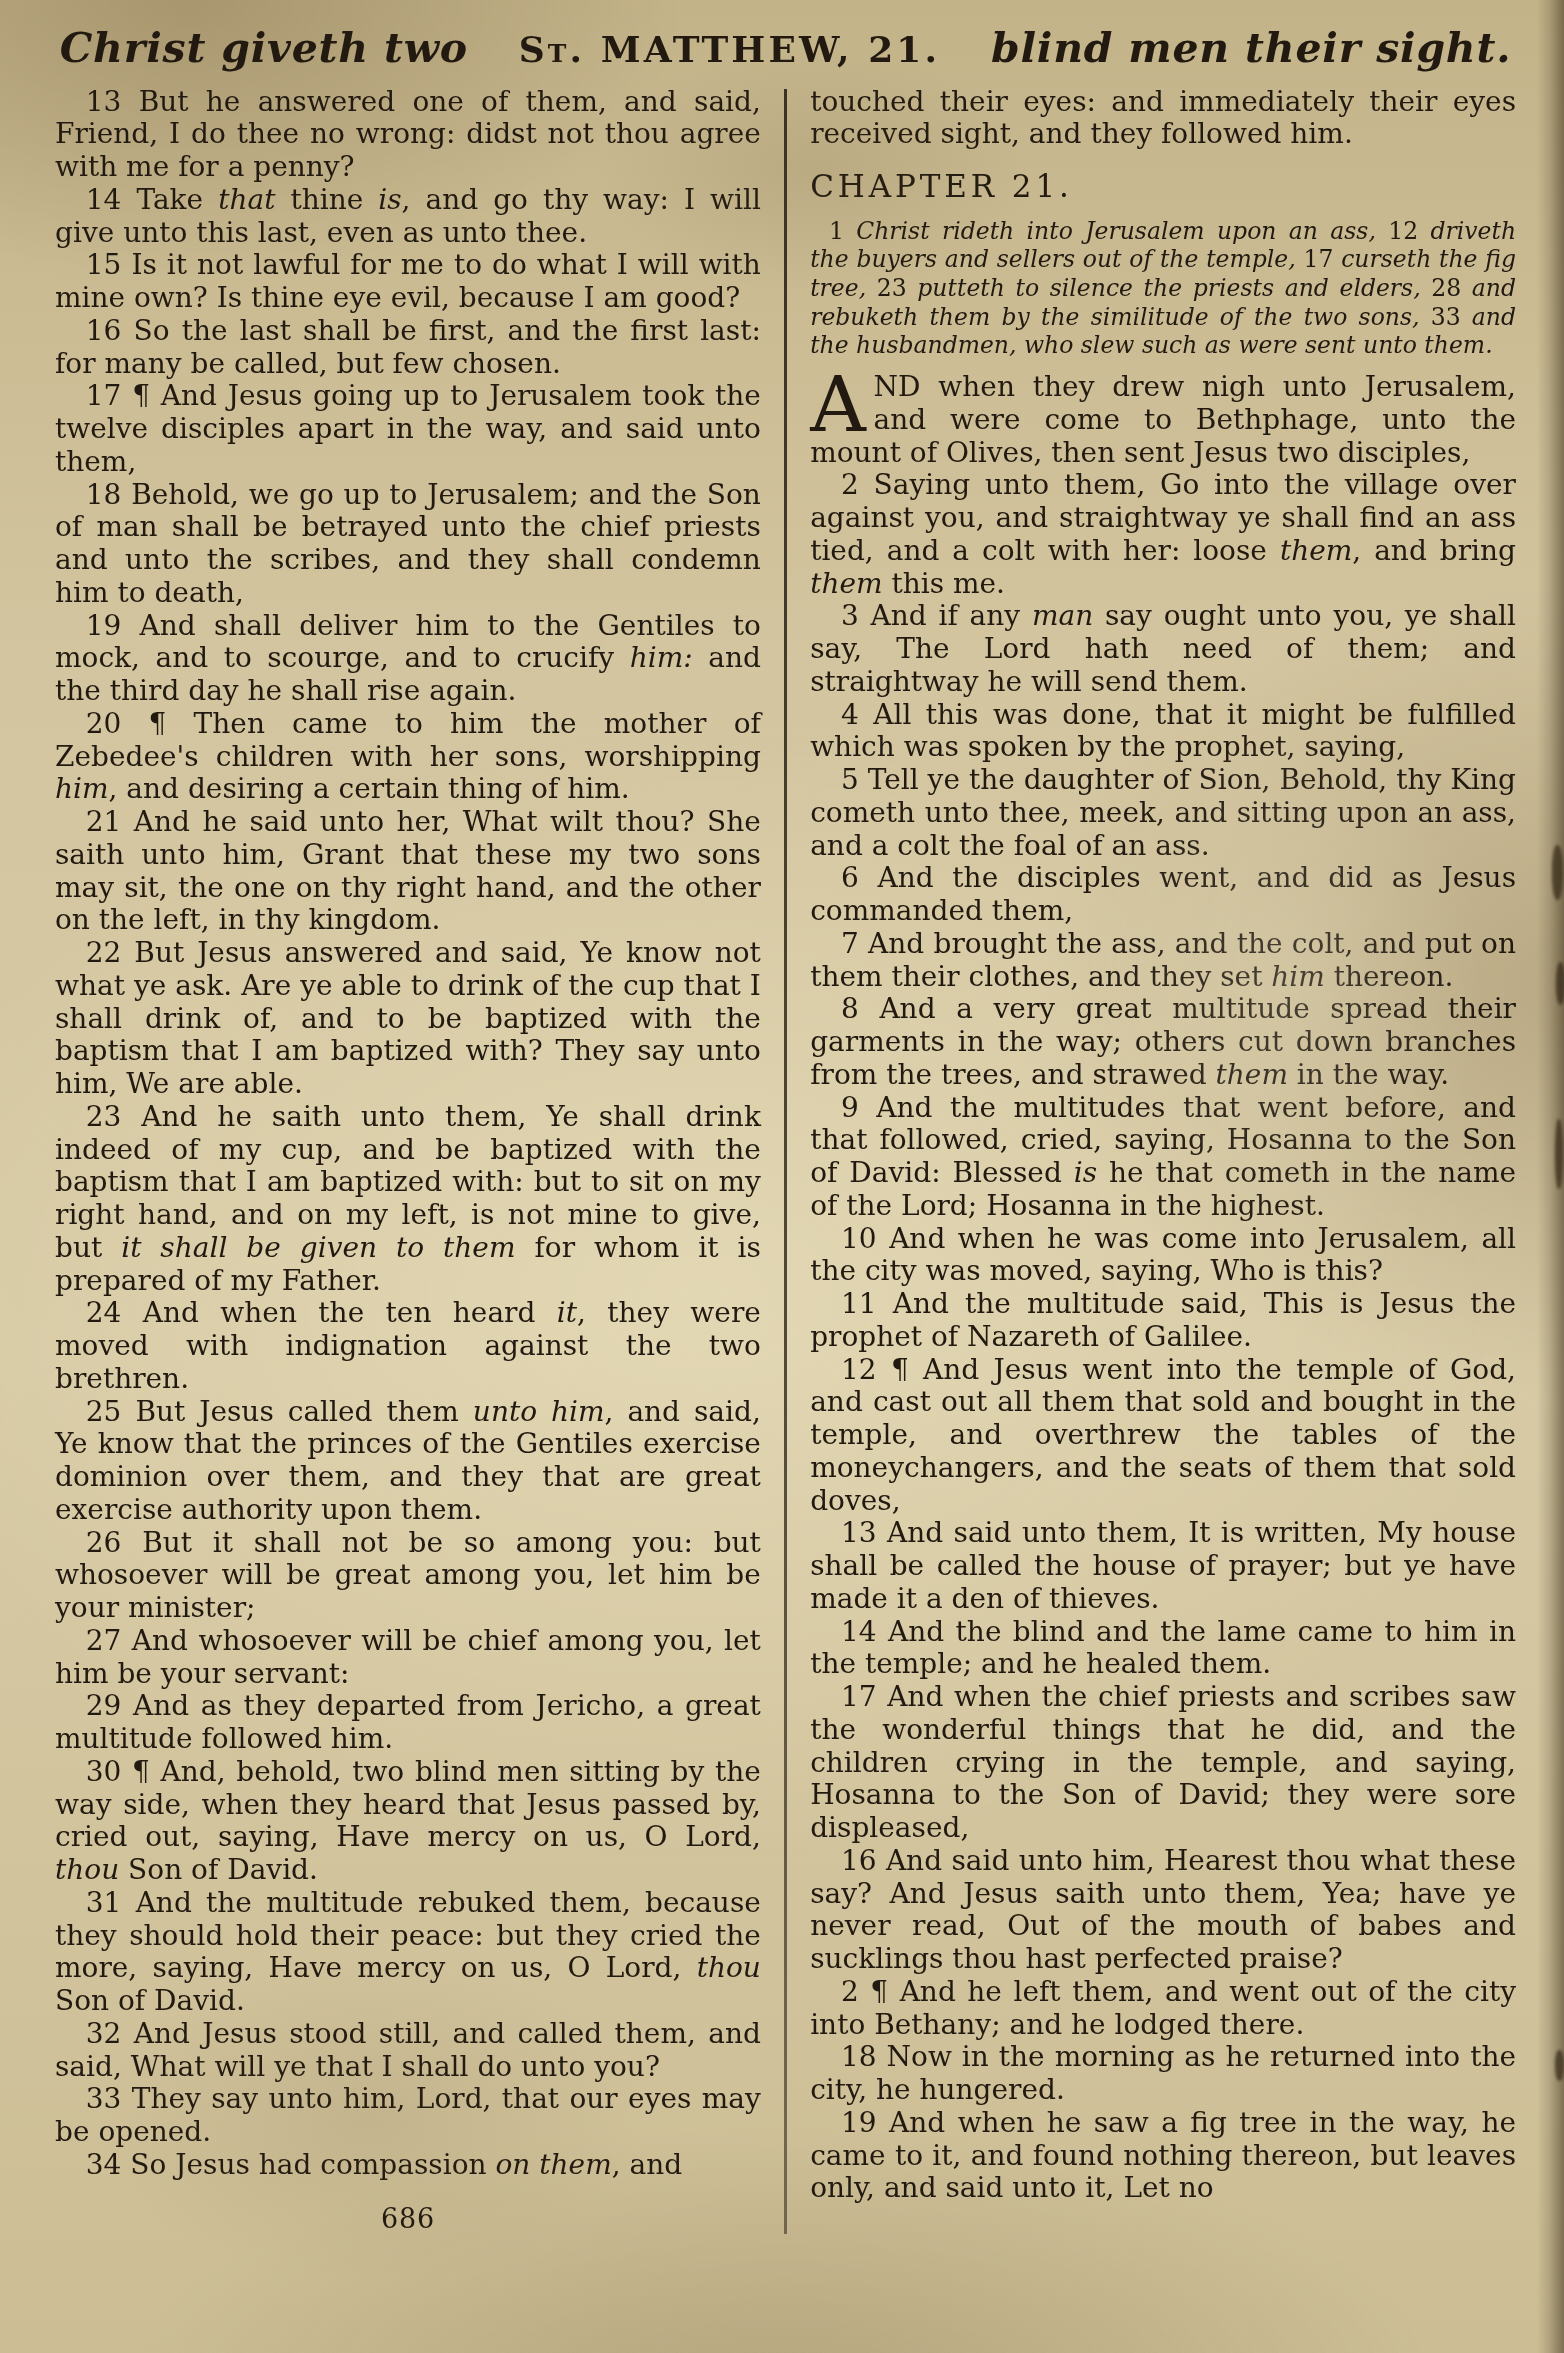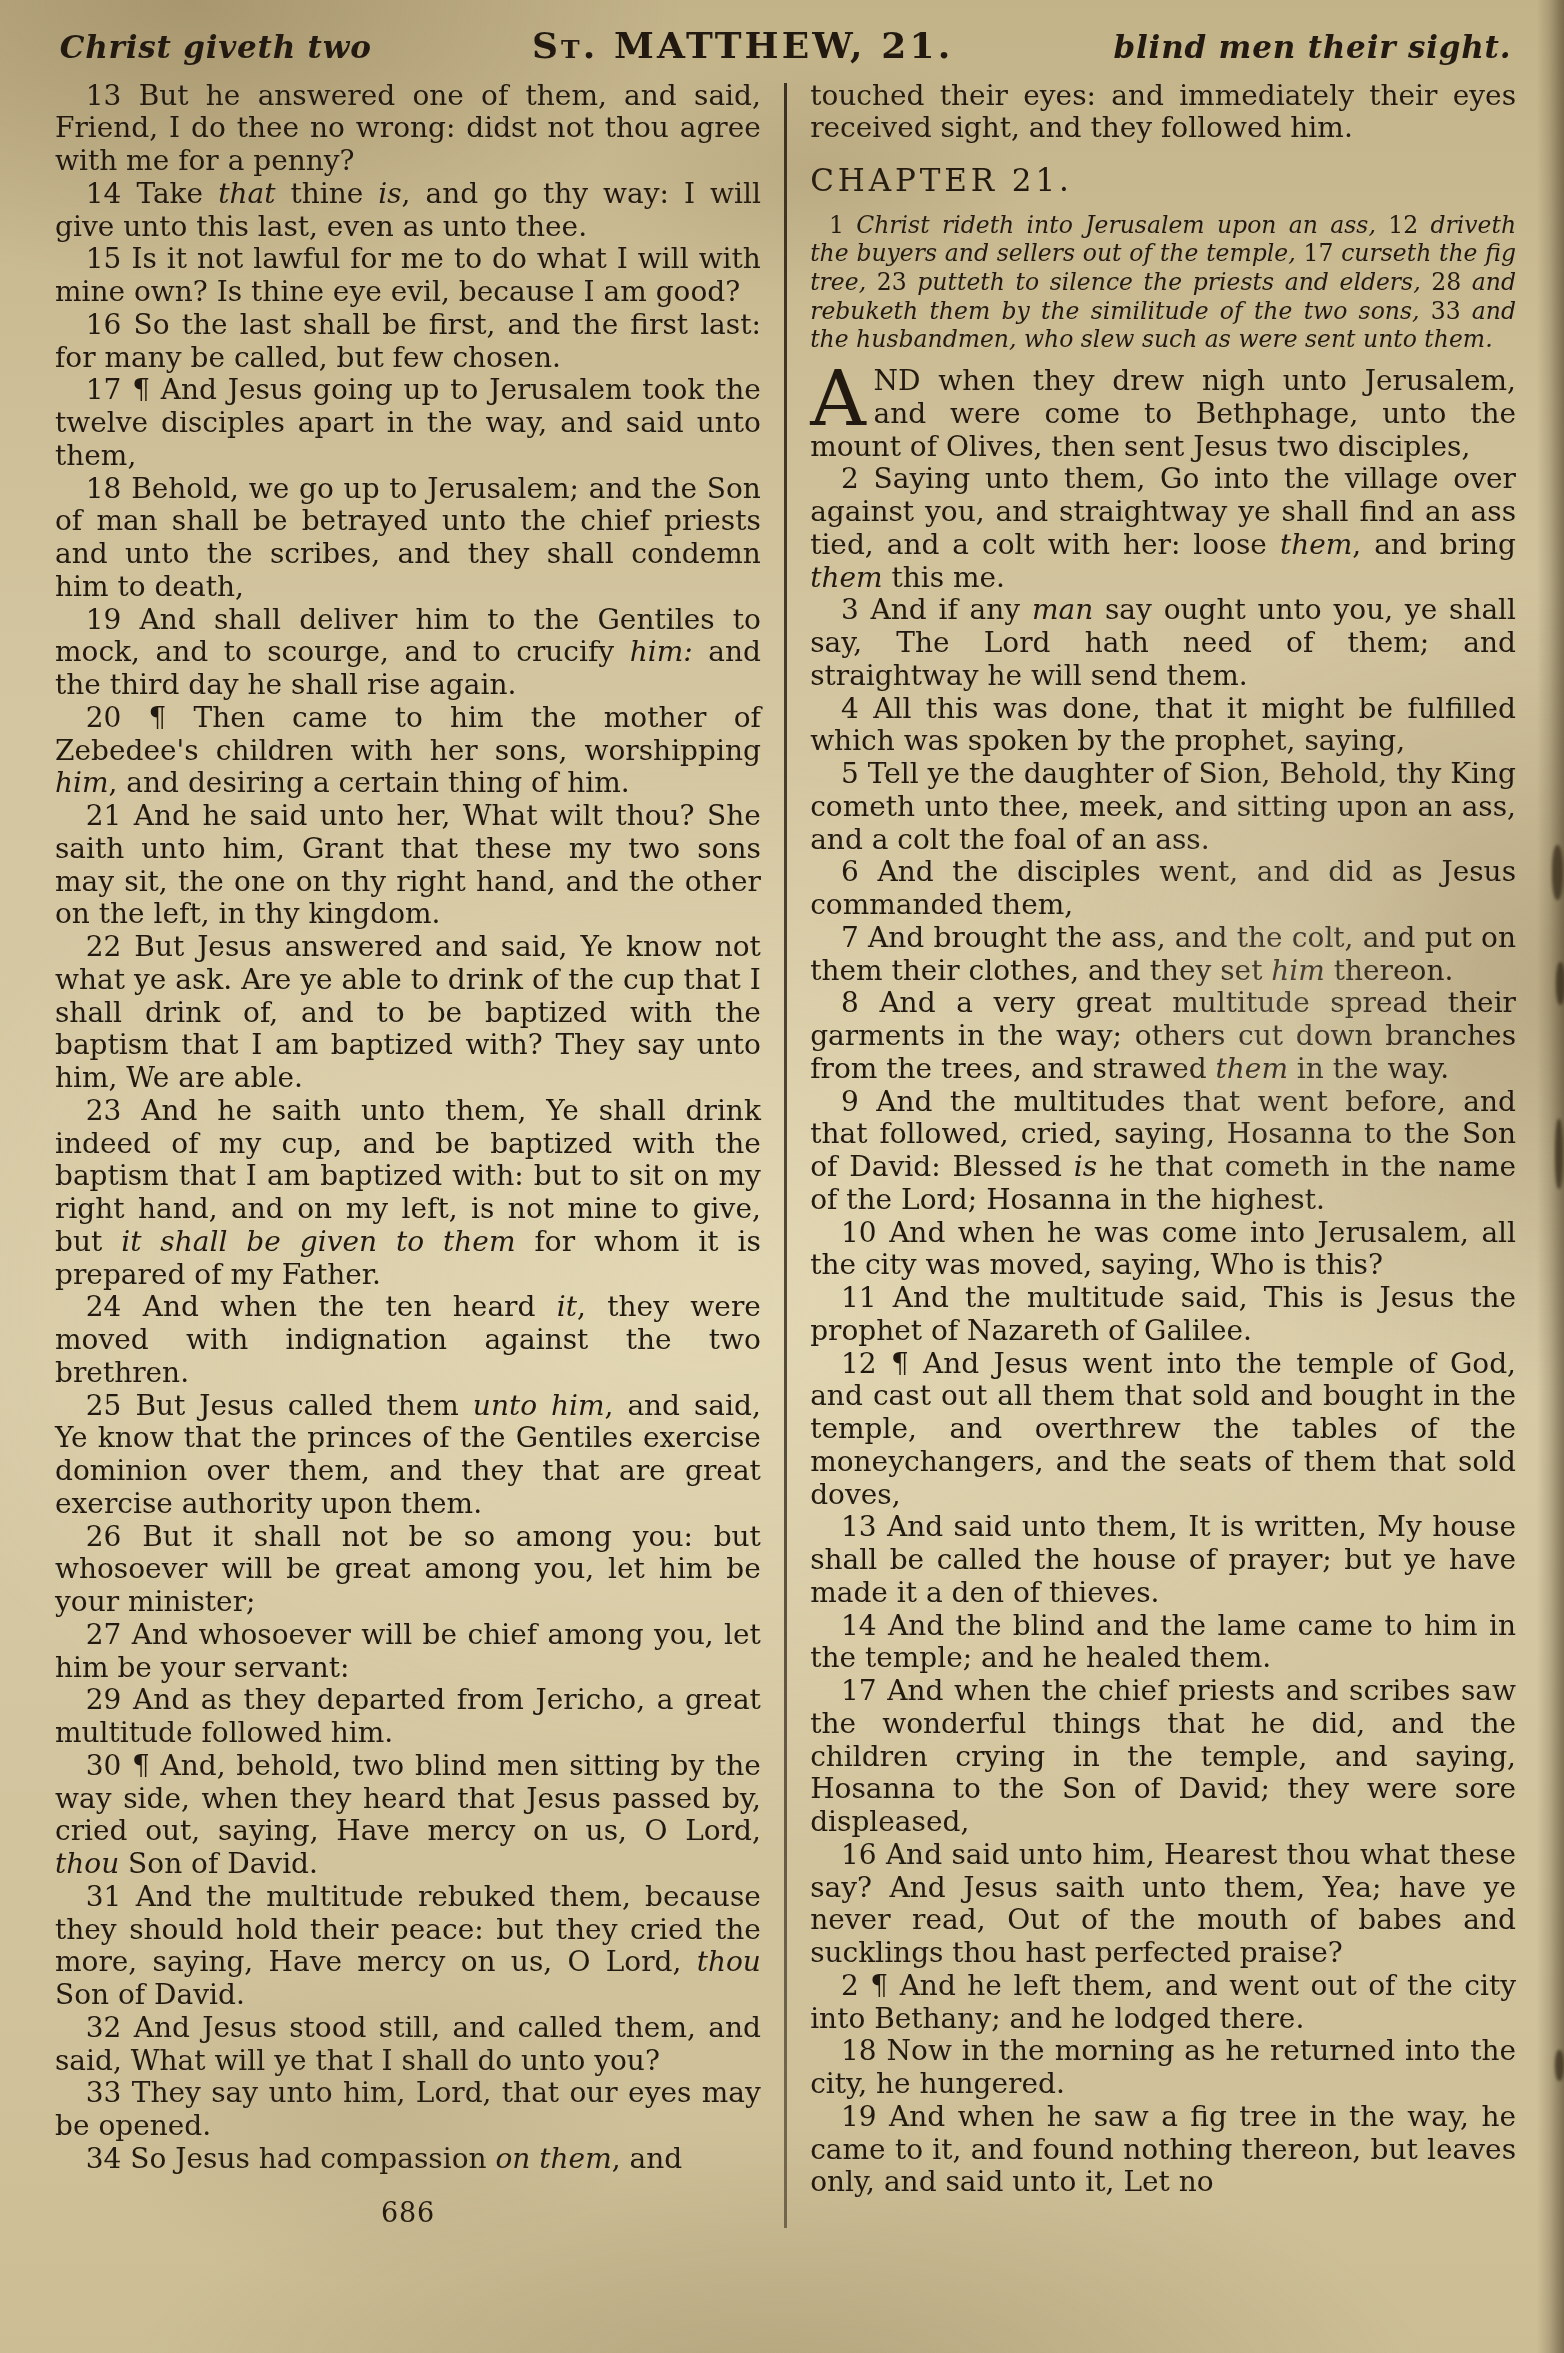--- a/index.html
+++ b/index.html
@@ -12,21 +12,21 @@
       radial-gradient(ellipse 704px 407px at 12% 0%, rgba(104,84,48,.30), transparent 70%),
       radial-gradient(ellipse 861px 626px at 102% 42%, rgba(108,86,50,.28), transparent 65%),
       radial-gradient(ellipse 1174px 782px at 45% 55%, rgba(255,247,216,.30), transparent 72%),
       radial-gradient(ellipse 939px 391px at 50% 102%, rgba(96,78,44,.22), transparent 70%),
       linear-gradient(180deg, #c3b389 0%, #d3c59f 28%, #d7caa5 58%, #ccbd94 100%);
   }
   .page { position:absolute; inset:0; box-sizing:border-box; padding:23.5px 49px 12.5px 55px; }
 
   
   .running-head { display:flex; justify-content:space-between; align-items:baseline; margin:0 4.7px 14px 4.7px; }
-  .head-left, .head-right { font-style:italic; font-weight:bold; font-size:31px; letter-spacing:0.8px; }
+  .head-left, .head-right { font-style:italic; font-weight:bold; font-size:41px; letter-spacing:0.8px; }
   .head-center { font-size:36px; font-weight:bold; font-variant:small-caps; letter-spacing:3.1px; }
 
   
   .columns { display:flex; align-items:stretch; }
   .col { flex:1 1 0; font-size:28px; line-height:1.17; text-align:justify; }
   .divider { width:2.3px; background:linear-gradient(180deg, var(--divider,#3a3122) 0%, rgba(58,49,34,.85) 60%, rgba(58,49,34,.6) 100%); margin:3.1px 23.5px 0 23.5px; }
 
   .verse { margin:0; text-indent:1.1em; }
   .verse.no-indent { text-indent:0; }
   .verse i { font-style:italic; }

